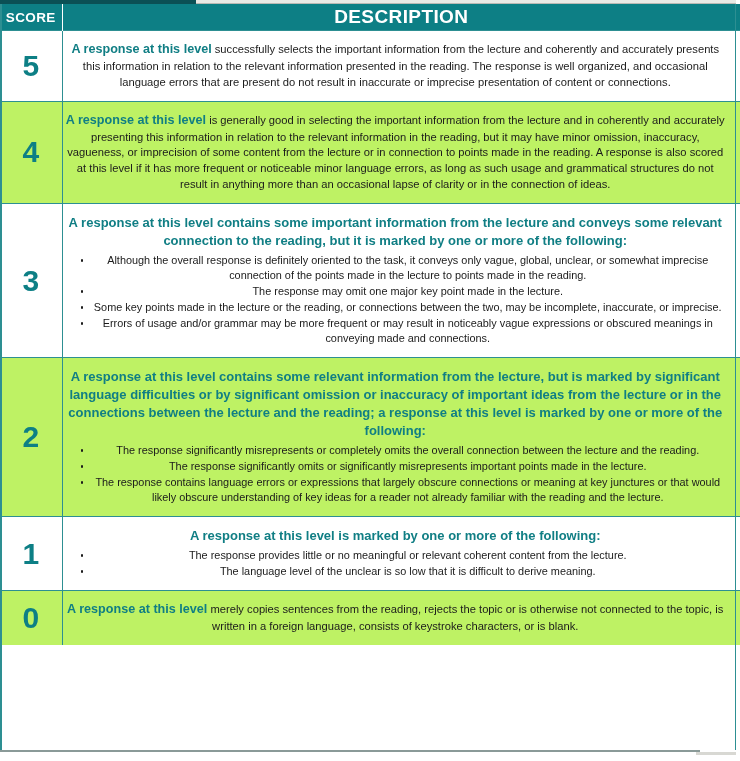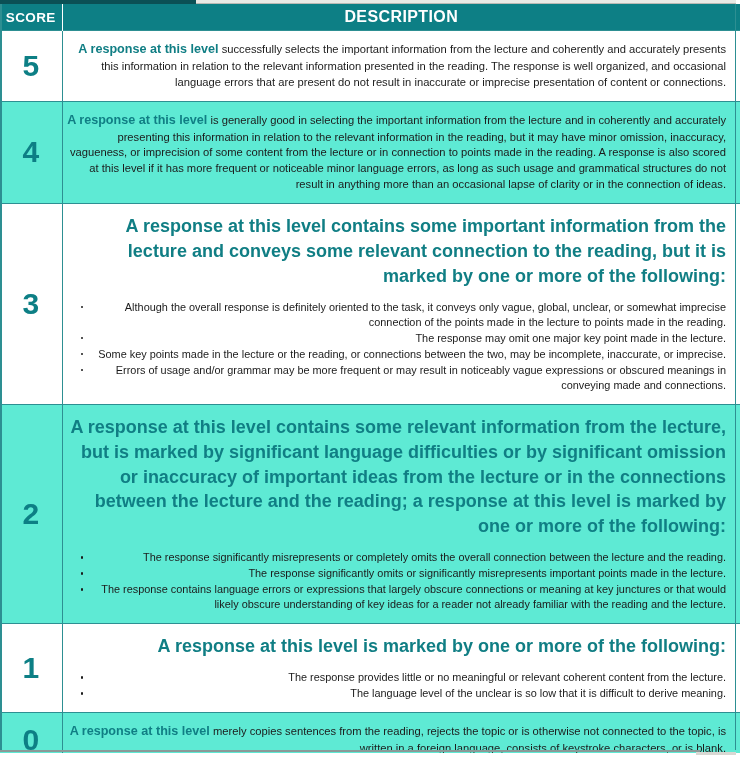--- a/index.html
+++ b/index.html
@@ -20,58 +20,58 @@
   .table{position:absolute;top:4px;left:0;width:740px;border-collapse:collapse;}
 
   table{border-collapse:collapse;width:740px;table-layout:fixed;}
   col.c1{width:62px;}
   col.c2{width:678px;}
 
   thead th{
     background:#0d7f85;
     color:#ffffff;
     font-weight:bold;
-    font-size:16px;
+    font-size:19px;
     letter-spacing:0.4px;
     height:26px;
     padding:0;
     vertical-align:middle;
     text-align:center;
   }
   thead th.score-h{border-right:1.5px solid #ffffff;font-size:13.5px;}
 
   tbody td{
     vertical-align:middle;
     padding:0;
     border-top:1.5px solid #2d8f92;
   }
   tbody tr.odd td{background:#ffffff;}
-  tbody tr.even td{background:#5eead4;}
+  tbody tr.even td{background:#bef264;}
 
   td.score{
     text-align:center;
     color:#0d7f85;
     font-size:30px;
     font-weight:bold;
     border-right:1.5px solid #2d8f92;
     vertical-align:middle;
   }
   td.desc{
     padding:10px 14px 10px 2px;
     color:#1b1b1b;
     font-size:11.2px;
     line-height:1.42;
-    text-align:right;
+    text-align:center;
   }
 
   .lead{color:#107e84;font-weight:bold;font-size:12.6px;}
-  .headline{color:#107e84;font-weight:bold;font-size:18px;line-height:1.38;display:block;margin-bottom:1px;}
+  .headline{color:#107e84;font-weight:bold;font-size:13px;line-height:1.38;display:block;margin-bottom:1px;}
   .body-text{font-size:11.2px;color:#1b1b1b;}
 
-  ul.bullets{margin:11px 0 0 0;padding:0 0 0 16px;list-style:none;}
+  ul.bullets{margin:3px 0 0 0;padding:0 0 0 16px;list-style:none;}
   ul.bullets li{position:relative;margin:0 0 1px 0;font-size:10.9px;line-height:1.38;color:#1b1b1b;padding-left:9px;}
   ul.bullets li:before{
     content:"";
     position:absolute;left:0;top:6px;
     width:2.5px;height:2.5px;background:#1b1b1b;border-radius:50%;
   }
 
   
   .bottomline{position:absolute;left:0;bottom:9px;width:700px;height:2px;background:#8a9a98;}
   .bottomline2{position:absolute;left:0;bottom:0;width:740px;height:8px;background:#ffffff;}

